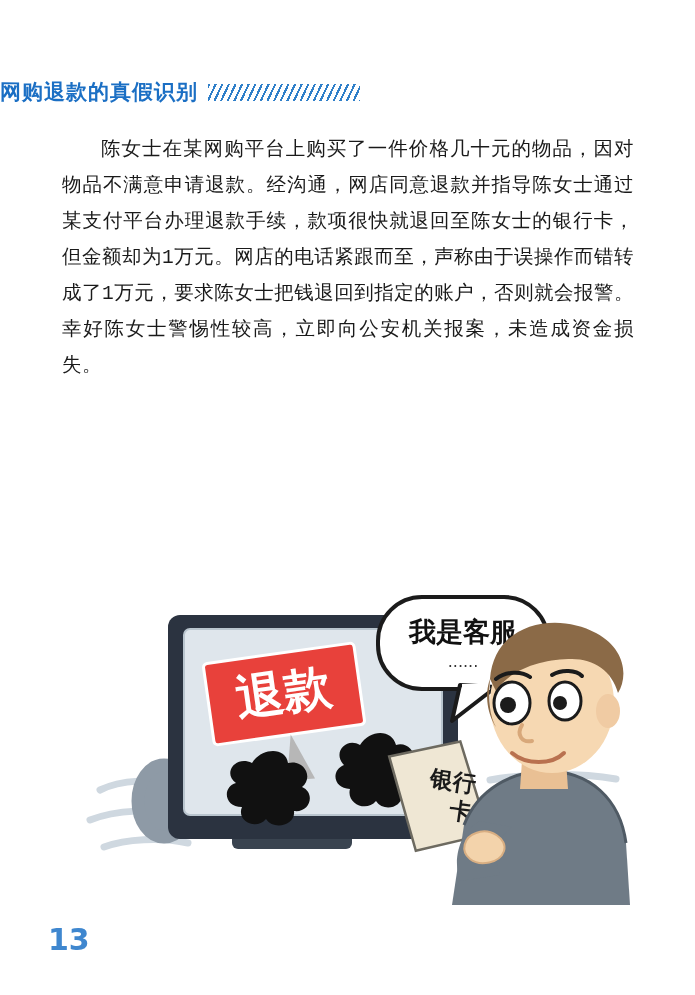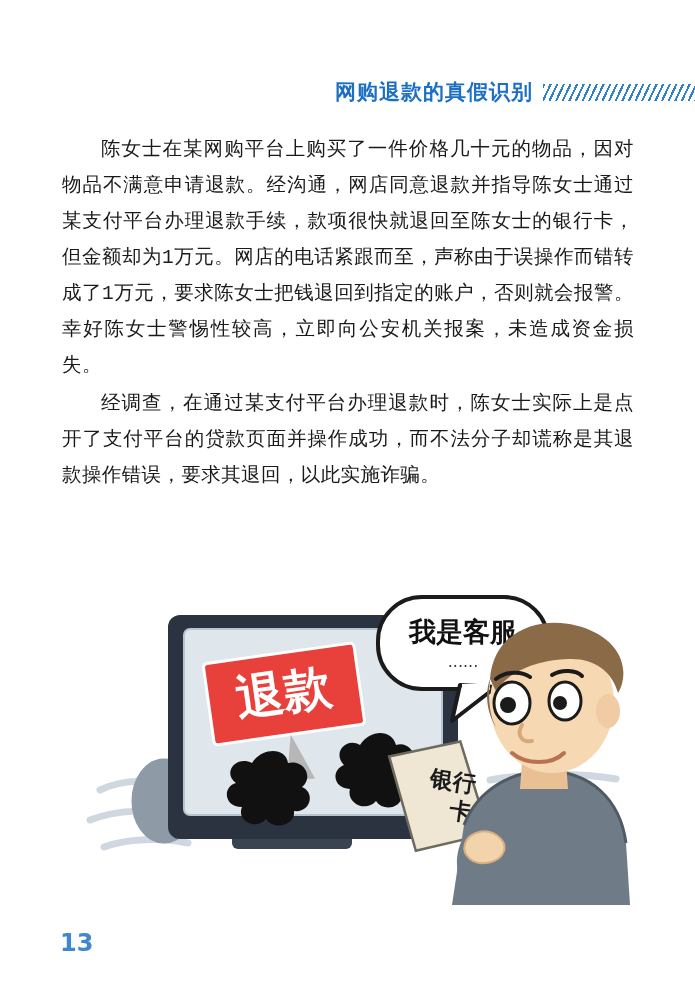--- a/index.html
+++ b/index.html
@@ -23,21 +23,21 @@
   }
 
   
   .header {
     position: absolute;
     top: 78px;
     left: 0;
     width: 695px;
     display: flex;
     align-items: center;
-    justify-content: flex-end;
+    justify-content: flex-start;
   }
   .header-title {
     font-family: "DejaVu Sans", sans-serif;
     font-size: 21px;
     font-weight: bold;
     color: #1b6fc4;
     letter-spacing: 1px;
     white-space: nowrap;
   }
   .header-rule {
@@ -77,41 +77,40 @@
     left: 60px;
     top: 575px;
     width: 580px;
     height: 330px;
   }
   .illus-svg { display: block; }
 
   
   .page-number {
     position: absolute;
-    left: 60px;
+    left: 48px;
     bottom: 38px;
     font-family: "DejaVu Sans", sans-serif;
-    font-size: 24px;
+    font-size: 30px;
     font-weight: bold;
     color: #3f87cf;
   }
 </style>
 </head>
 <body>
 
 <div class="page">
 
   <div class="header">
     <div class="header-title">网购退款的真假识别</div>
     <div class="header-rule"></div>
   </div>
 
   <div class="article">
     <p class="para">陈女士在某网购平台上购买了一件价格几十元的物品，因对物品不满意申请退款。经沟通，网店同意退款并指导陈女士通过某支付平台办理退款手续，款项很快就退回至陈女士的银行卡，但金额却为1万元。网店的电话紧跟而至，声称由于误操作而错转成了1万元，要求陈女士把钱退回到指定的账户，否则就会报警。幸好陈女士警惕性较高，立即向公安机关报案，未造成资金损失。</p>
-    <p class="para">经调查，在通过某支付平台办理退款时，陈女士实际上是点开了支付平台的贷款页面并操作成功，而不法分子却谎称是其退款操作错误，要求其退回，以此实施诈骗。</p>
   </div>
 
   <div class="illustration">
     <svg class="illus-svg" width="580" height="330" viewBox="0 0 580 330" xmlns="http://www.w3.org/2000/svg">
 
       <g>
         <path d="M40 215 C 60 205, 95 203, 120 210" stroke="#cfd8e0" stroke-width="7" fill="none" stroke-linecap="round"></path>
         <path d="M30 245 C 55 235, 95 233, 125 240" stroke="#cfd8e0" stroke-width="7" fill="none" stroke-linecap="round"></path>
         <path d="M44 272 C 66 264, 100 262, 128 268" stroke="#cfd8e0" stroke-width="7" fill="none" stroke-linecap="round"></path>
         <path d="M430 205 C 470 198, 520 198, 556 204" stroke="#cfd8e0" stroke-width="7" fill="none" stroke-linecap="round"></path>

